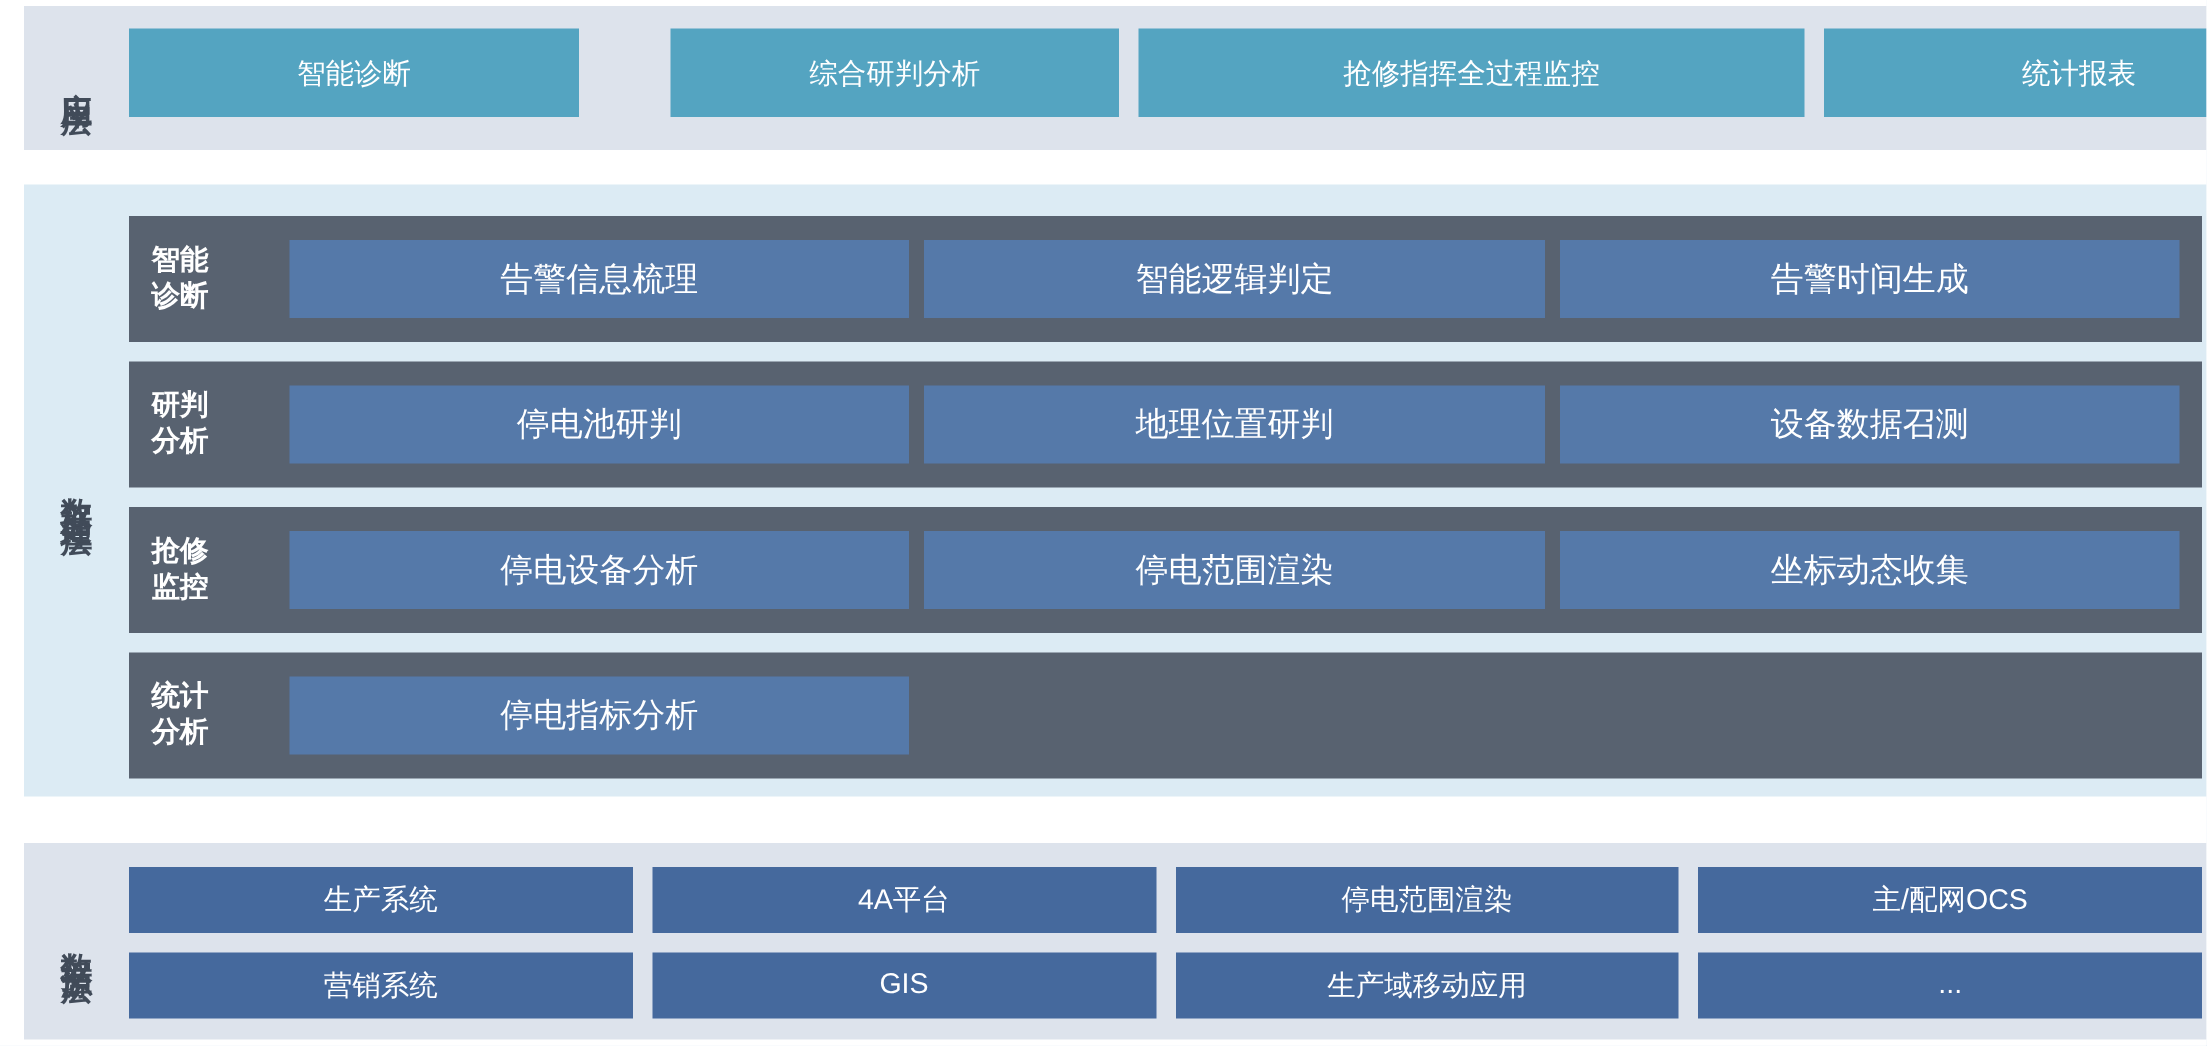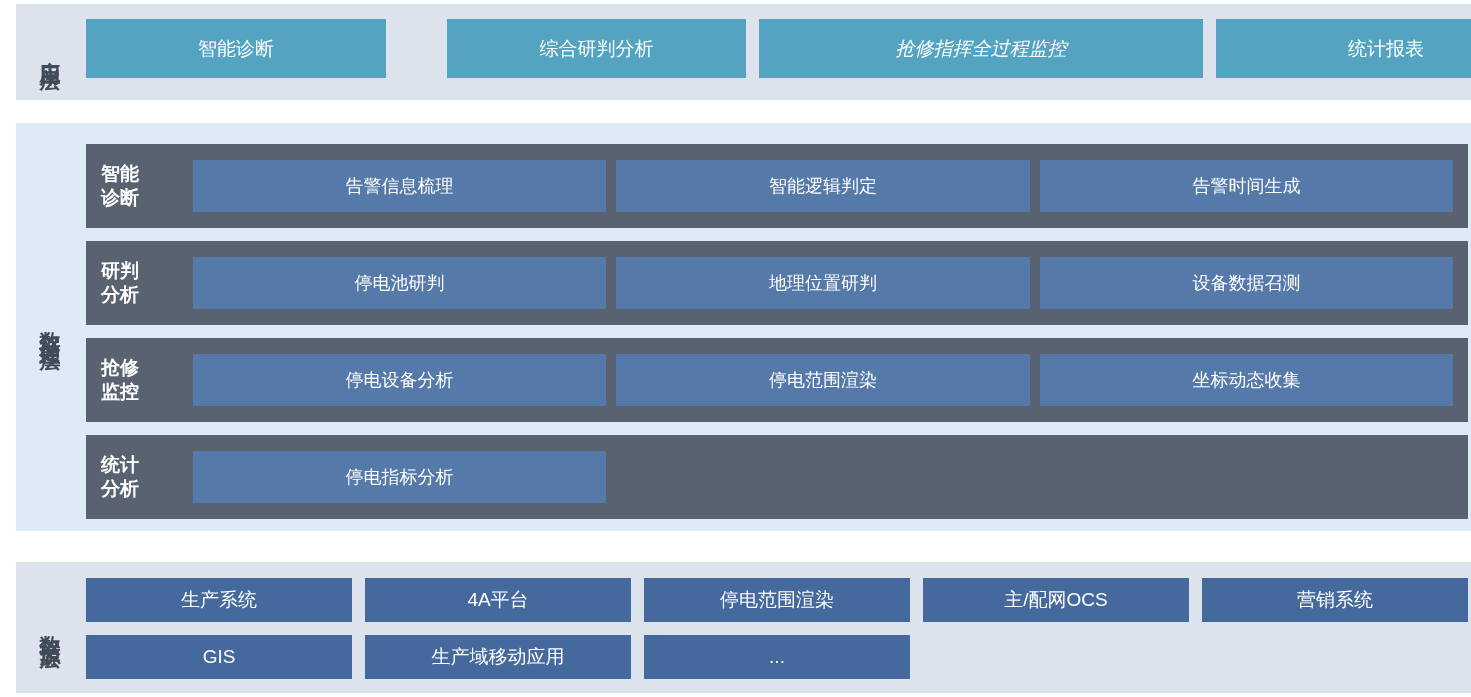--- a/index.html
+++ b/index.html
@@ -52,21 +52,21 @@
     background: var(--teal, #54a4c1);
     color: #ffffff;
     font-size: 19px;
     display: flex;
     align-items: center;
     justify-content: center;
     flex: 0 0 auto;
   }
   .app-btn.w1 { width: 300px; }
   .app-btn.w2 { width: 299px; margin-left: 48px; }
-  .app-btn.w3 { width: 444px; font-style: italic; }
+  .app-btn.w3 { width: 444px; }
   .app-btn.w4 { width: 300px; padding-left: 20px; }
 
   
   .proc-rows {
     position: absolute;
     left: 70px;
     top: 21px;
     width: 1382px;
     display: flex;
     flex-direction: column;
@@ -93,21 +93,21 @@
   }
   .row-btns {
     display: flex;
     gap: 10px;
     flex: 1 1 auto;
   }
   .mod-btn {
     height: 52px;
     background: var(--mid-blue, #5579a9);
     color: #ffffff;
-    font-size: 18px;
+    font-size: 22px;
     display: flex;
     align-items: center;
     justify-content: center;
     flex: 0 0 auto;
   }
   .mod-btn.m1 { width: 413px; }
   .mod-btn.m2 { width: 414px; }
   .mod-btn.m3 { width: 413px; }
   .mod-btn.dashed {
     box-sizing: border-box;
@@ -116,21 +116,21 @@
     border: 2px dashed #ffffff;
   }
 
   
   .src-grid {
     position: absolute;
     left: 70px;
     top: 16px;
     width: 1382px;
     display: grid;
-    grid-template-columns: repeat(5, 1fr);
+    grid-template-columns: repeat(4, 1fr);
     grid-auto-rows: 44px;
     gap: 13px;
   }
   .src-btn {
     background: var(--src-blue, #45699d);
     color: #ffffff;
     font-size: 19px;
     display: flex;
     align-items: center;
     justify-content: center;

